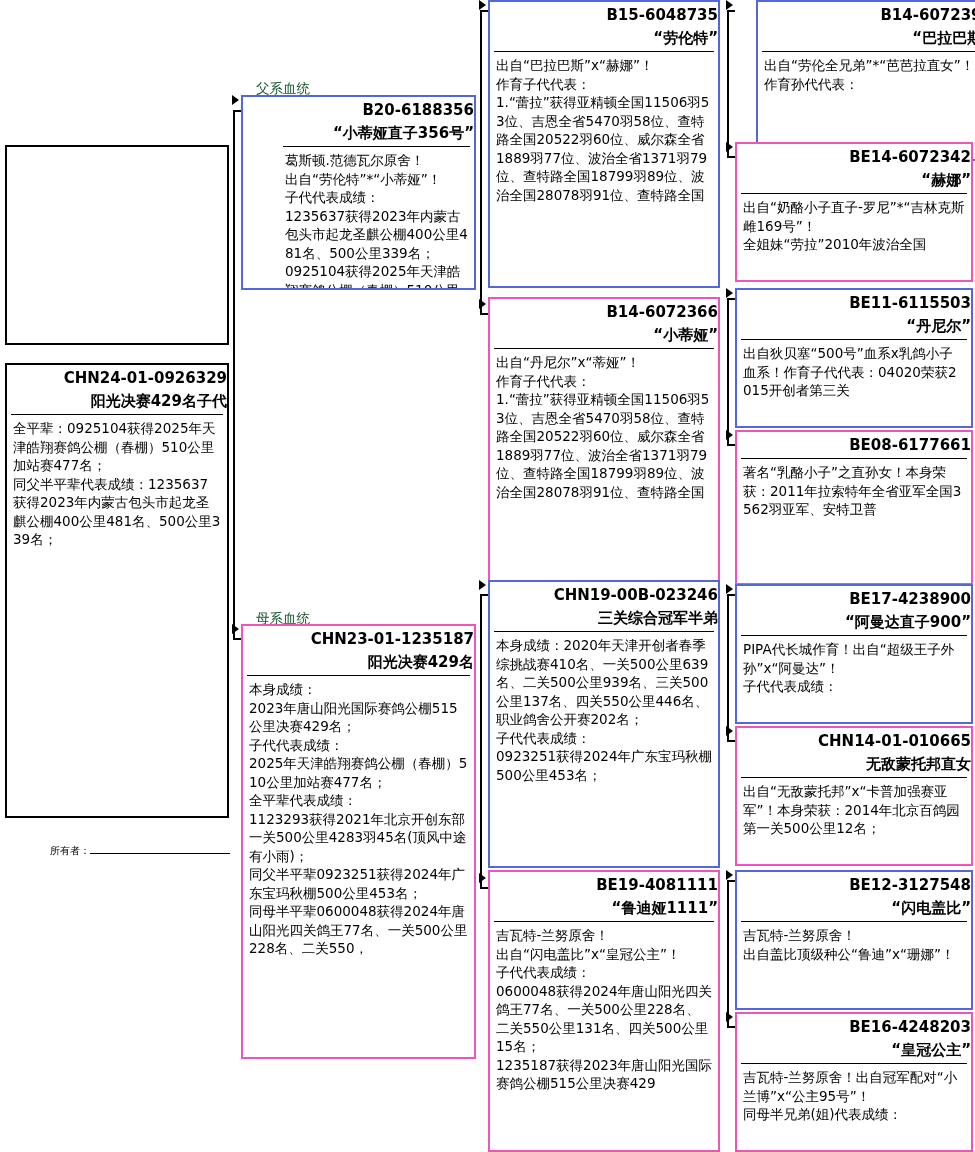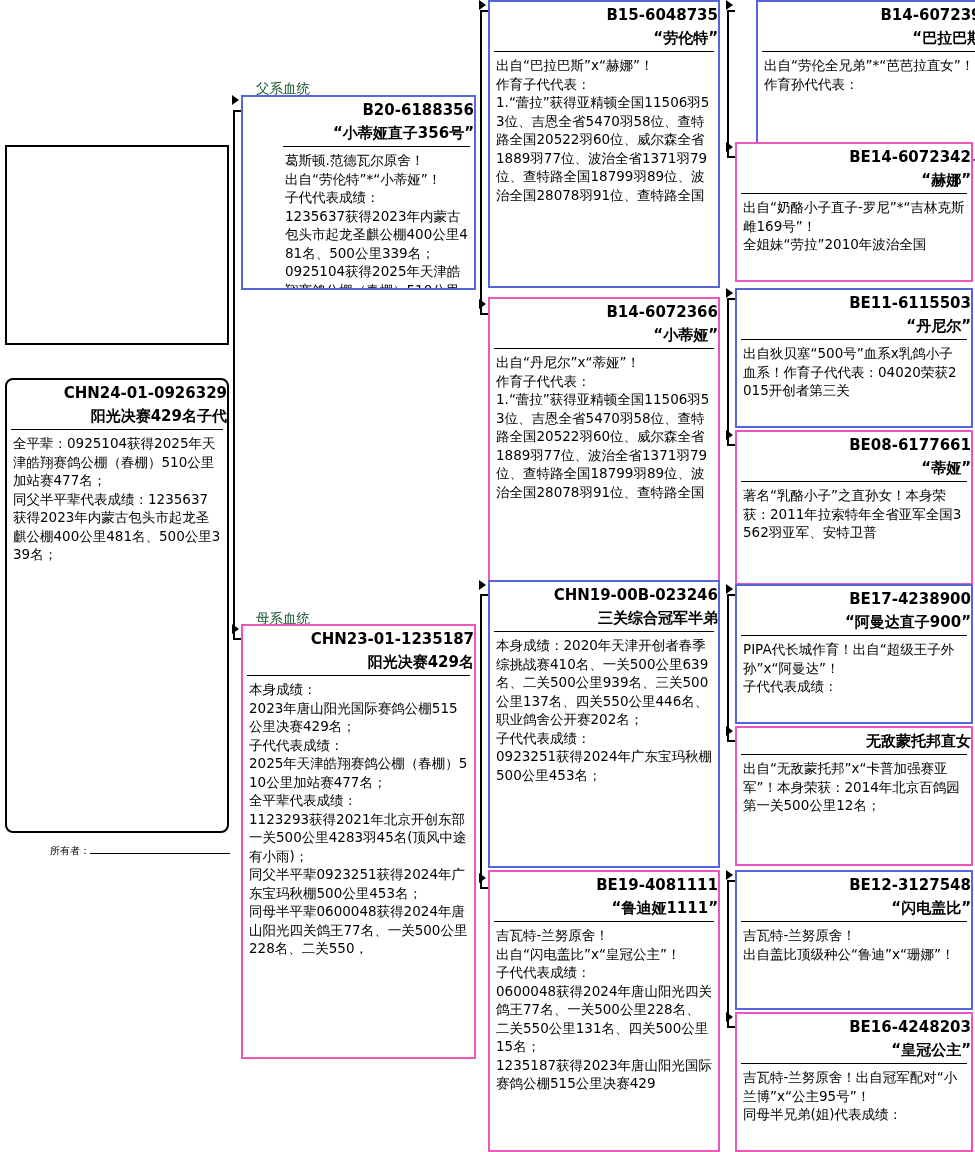--- a/index.html
+++ b/index.html
@@ -120,21 +120,21 @@
 <div class="connector" style="left:727px;top:740px;width:8px;height:2px;"></div>
 <div class="marker" style="left:726px;top:584px;"></div>
 <div class="marker" style="left:726px;top:726px;"></div>
 
 <div class="connector" style="left:727px;top:880px;width:2px;height:148px;"></div>
 <div class="connector" style="left:727px;top:880px;width:8px;height:2px;"></div>
 <div class="connector" style="left:727px;top:1026px;width:8px;height:2px;"></div>
 <div class="marker" style="left:726px;top:870px;"></div>
 <div class="marker" style="left:726px;top:1012px;"></div>
 
-<div class="box b-black" style="left:5px;top:378px;width:224px;height:455px;border-radius:8px;">
+<div class="box b-black" style="left:5px;top:363px;width:224px;height:455px;">
   <div class="hdr">CHN24-01-0926329</div>
   <div class="hdr">阳光决赛429名子代</div>
   <div class="hdr-sep"></div>
   <div class="body-text">全平辈：0925104获得2025年天津皓翔赛鸽公棚（春棚）510公里加站赛477名；
 同父半平辈代表成绩：1235637获得2023年内蒙古包头市起龙圣麒公棚400公里481名、500公里339名；</div>
 </div>
 
 <div class="box b-blue" style="left:241px;top:95px;width:235px;height:195px;padding-left:36px;">
   <div class="hdr">B20-6188356</div>
   <div class="hdr">“小蒂娅直子356号”</div>
@@ -218,34 +218,34 @@
 
 <div class="box b-blue" style="left:735px;top:288px;width:238px;height:140px;">
   <div class="hdr">BE11-6115503</div>
   <div class="hdr">“丹尼尔”</div>
   <div class="hdr-sep"></div>
   <div class="body-text">出自狄贝塞“500号”血系x乳鸽小子血系！作育子代代表：04020荣获2015开创者第三关</div>
 </div>
 
 <div class="box b-pink" style="left:735px;top:430px;width:238px;height:155px;">
   <div class="hdr">BE08-6177661</div>
-  <div class="hdr">“蒂娅”</div>
   <div class="hdr-sep"></div>
   <div class="body-text">著名“乳酪小子”之直孙女！本身荣获：2011年拉索特年全省亚军全国3562羽亚军、安特卫普</div>
 </div>
 
 <div class="box b-blue" style="left:735px;top:584px;width:238px;height:140px;">
   <div class="hdr">BE17-4238900</div>
   <div class="hdr">“阿曼达直子900”</div>
   <div class="hdr-sep"></div>
   <div class="body-text">PIPA代长城作育！出自“超级王子外孙”x“阿曼达”！
 子代代表成绩：</div>
 </div>
 
 <div class="box b-pink" style="left:735px;top:726px;width:238px;height:140px;">
+  <div class="hdr">CHN14-01-010665</div>
   <div class="hdr">无敌蒙托邦直女</div>
   <div class="hdr-sep"></div>
   <div class="body-text">出自“无敌蒙托邦”x“卡普加强赛亚军”！本身荣获：2014年北京百鸽园第一关500公里12名；</div>
 </div>
 
 <div class="box b-blue" style="left:735px;top:870px;width:238px;height:140px;">
   <div class="hdr">BE12-3127548</div>
   <div class="hdr">“闪电盖比”</div>
   <div class="hdr-sep"></div>
   <div class="body-text">吉瓦特-兰努原舍！

